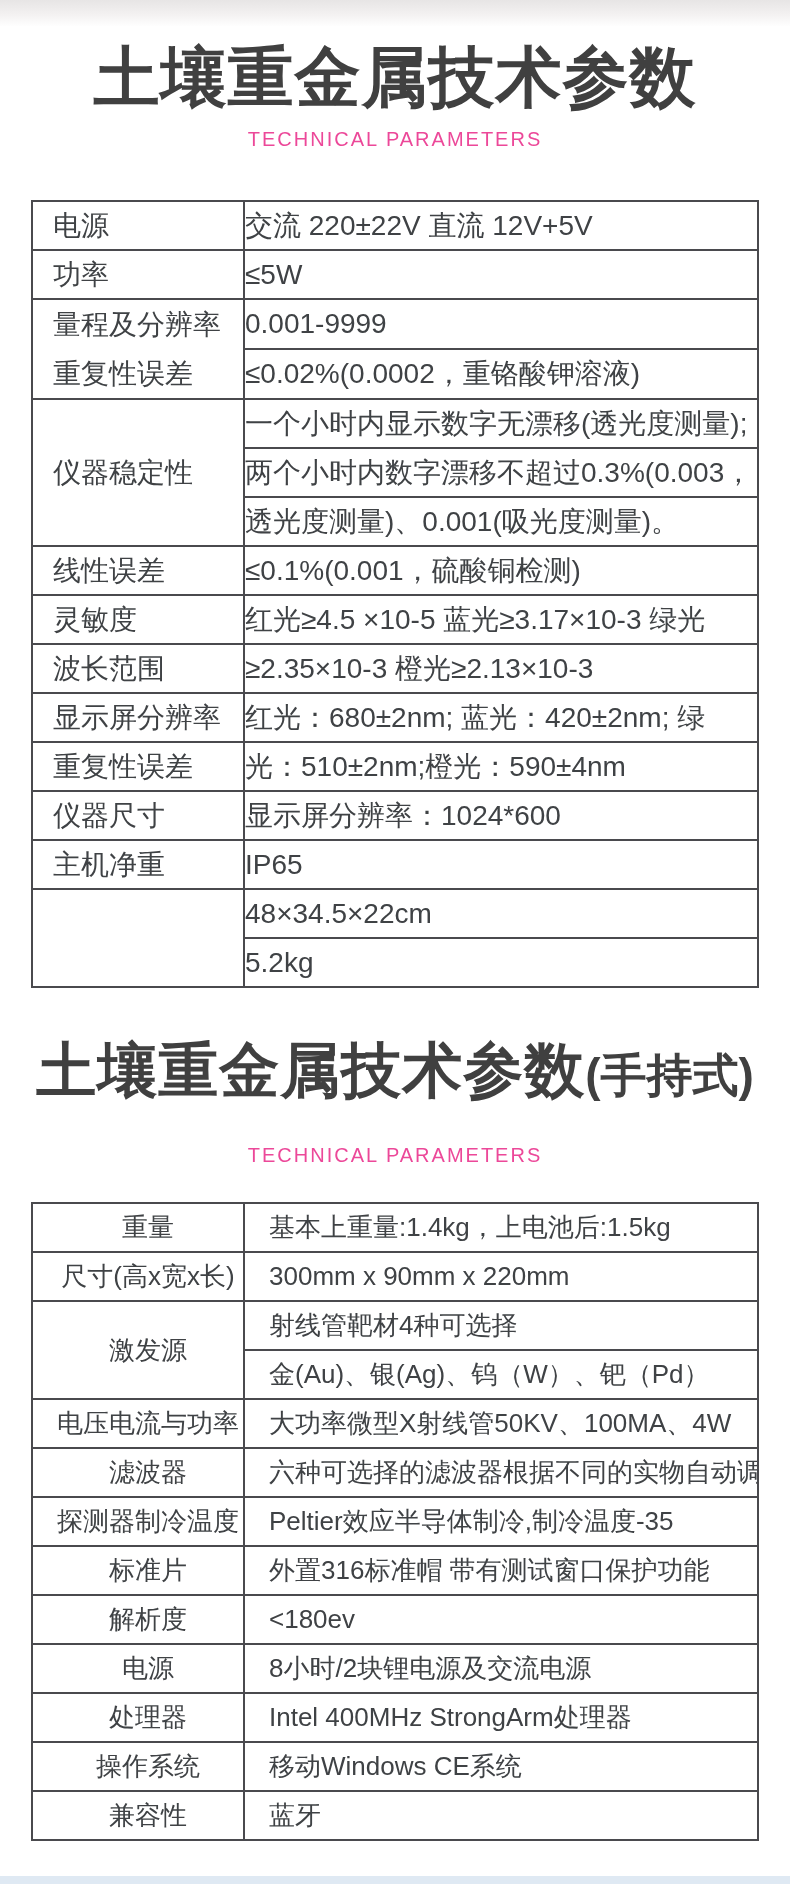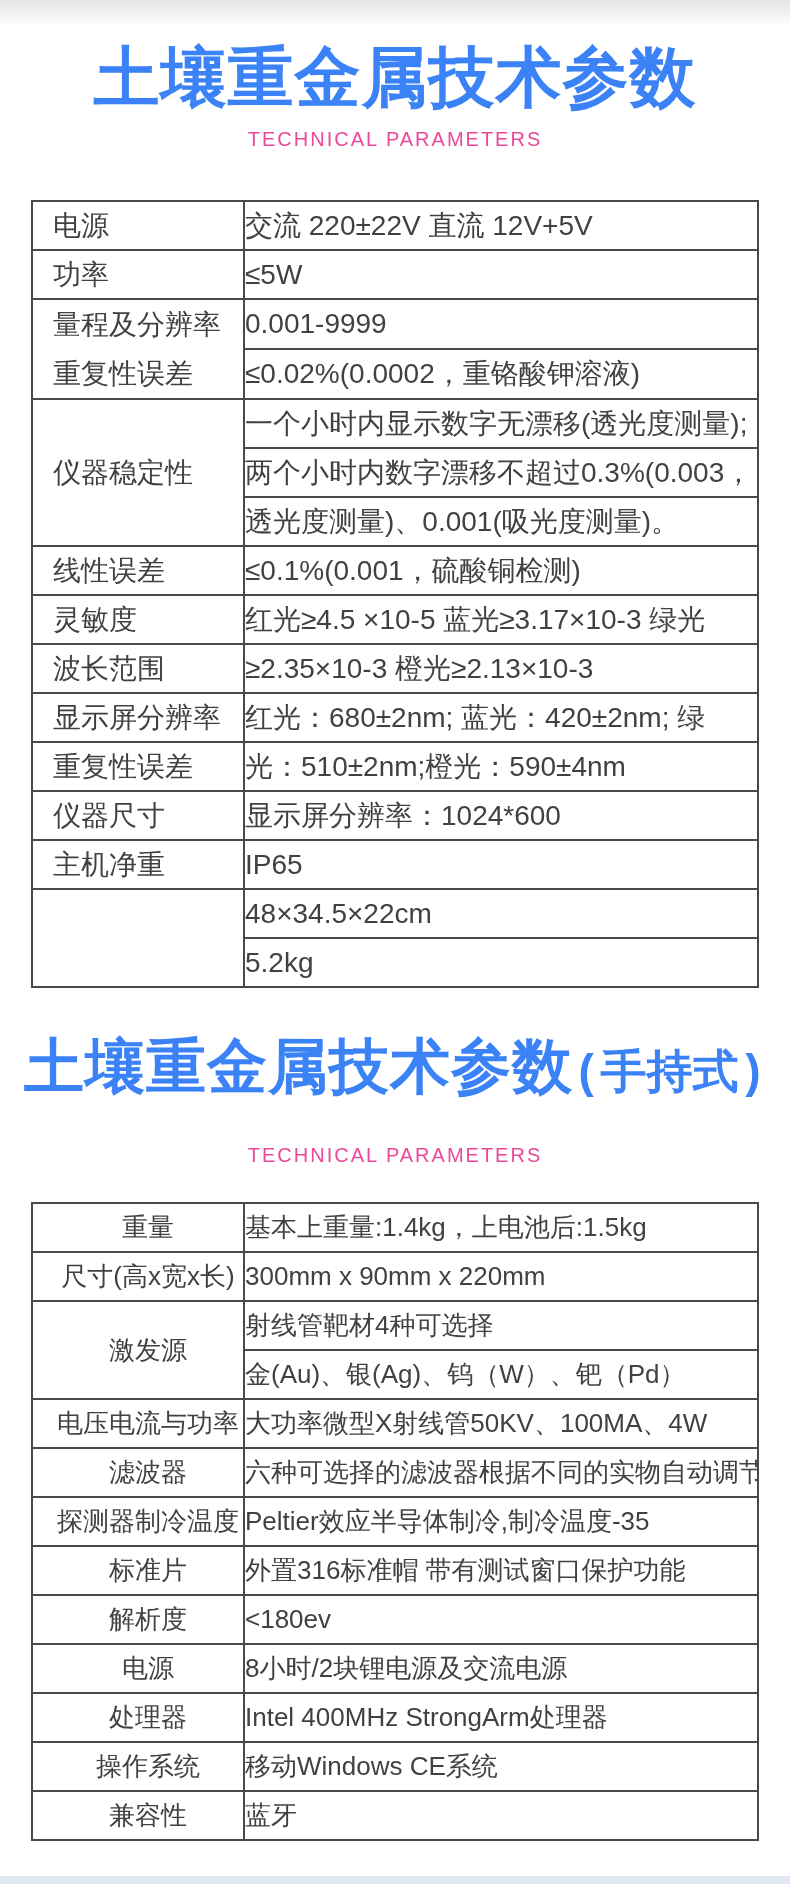--- a/index.html
+++ b/index.html
@@ -15,25 +15,25 @@
     height: 26px;
     width: 100%;
     background: linear-gradient(to bottom, #e7e5e5 0%, #f3f1f1 55%, #fefefe 100%);
   }
   .page-title {
     margin-top: 12px;
     text-align: center;
     font-size: 66px;
     line-height: 78px;
     font-weight: 700;
-    color: #3b82f6;
+    color: #404040;
     letter-spacing: 1px;
     white-space: nowrap;
   }
-  .page-title.second { margin-top: 44px; font-size: 60px; font-family: Liberation Mono, monospace; }
+  .page-title.second { margin-top: 44px; font-size: 60px; }
   .title-suffix { font-size: 46px; font-weight: 700; letter-spacing: 0; }
   .page-subtitle {
     margin-top: 8px;
     text-align: center;
     font-size: 20px;
     line-height: 30px;
     letter-spacing: 2px;
     color: #ec4899;
     font-weight: 400;
   }
@@ -51,21 +51,21 @@
     height: 49px;
     vertical-align: middle;
     font-size: 28px;
     color: #3f4245;
     white-space: nowrap;
     overflow: hidden;
   }
   table.spec col.c-label { width: 212px; }
   td.row-label { padding-left: 20px; }
   td.row-value { }
-  table.spec.second td.row-value { font-size: 26px; }
+  table.spec.second td.row-value { padding-left: 24px; font-size: 26px; }
   table.spec.second td.row-label { font-size: 26px; text-align: center; }
   td.row-label.multiline { padding: 0; }
   td.row-label.multiline .label-line {
     height: 49px;
     display: flex;
     align-items: center;
     padding-left: 20px;
   }
   .bottom-strip {
     position: absolute;

